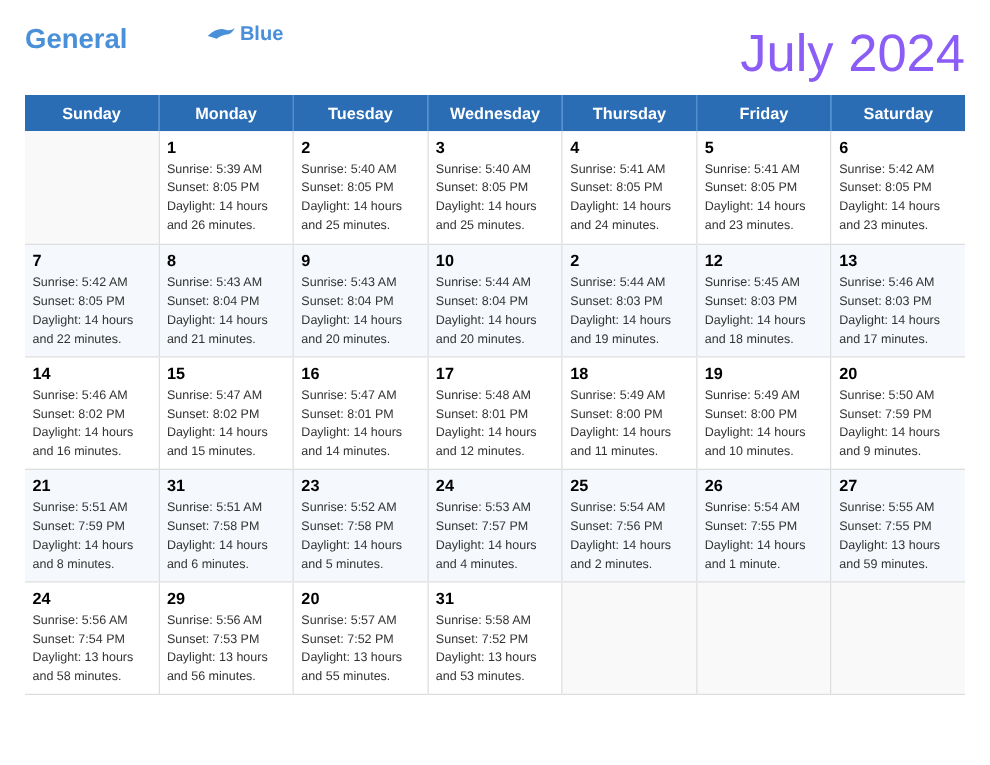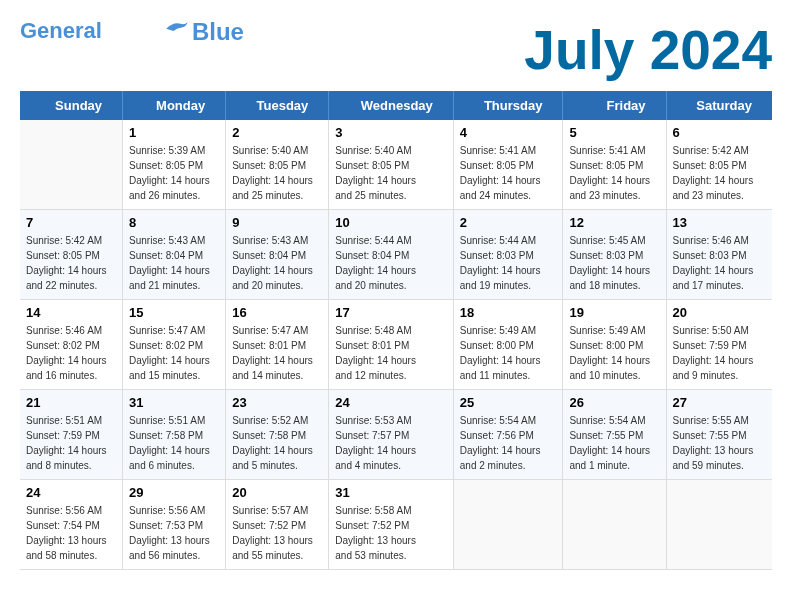--- a/index.html
+++ b/index.html
@@ -33,41 +33,41 @@
     .logo-bird {
       width: 30px;
       height: 18px;
       margin-left: 60px;
       margin-top: -8px;
     }
     .title-area {
       text-align: right;
     }
     .month-title {
-      font-size: 55px;
-      font-weight: bold;
-      color: #0369a1;
+      font-size: 42px;
+      font-weight: normal;
+      color: #8b5cf6;
       line-height: 1.1;
     }
     .location-title {
       font-size: 18px;
       color: #444;
     }
     .calendar-table {
       width: 100%;
       border-collapse: collapse;
       font-size: 11px;
     }
     .calendar-table thead tr {
       background: #2a6db5;
       color: #fff;
     }
     .calendar-table thead th {
-      padding: 7px 20px;
-      text-align: right;
+      padding: 7px 2px;
+      text-align: center;
       font-size: 13px;
       font-weight: bold;
       border-right: 1px solid #5090d0;
     }
     .calendar-table thead th:last-child {
       border-right: none;
     }
     .calendar-table tbody tr {
       vertical-align: top;
       border-bottom: 1px solid #ddd;
@@ -108,21 +108,21 @@
 <div class="header-area">
   <div class="logo">
     <div style="display:flex; align-items:center;">
       <span class="logo-text">
         <span>General</span>
       </span>
       <svg class="logo-bird" viewBox="0 0 40 25">
         <path d="M5,15 Q15,5 25,8 Q30,10 35,6 Q32,12 28,13 Q20,14 15,18 Z" fill="#4a90d9"></path>
       </svg>
     </div>
-    <span class="logo-text" style="color:#4a90d9; font-size:24px;">Blue</span>
+    <span class="logo-text" style="color:#4a90d9; font-size:16px;">Blue</span>
   </div>
   <div class="title-area">
     <div class="month-title">July 2024</div>
   </div>
 </div>
 
 <table class="calendar-table">
   <thead>
     <tr>
     <th>Sunday</th>

